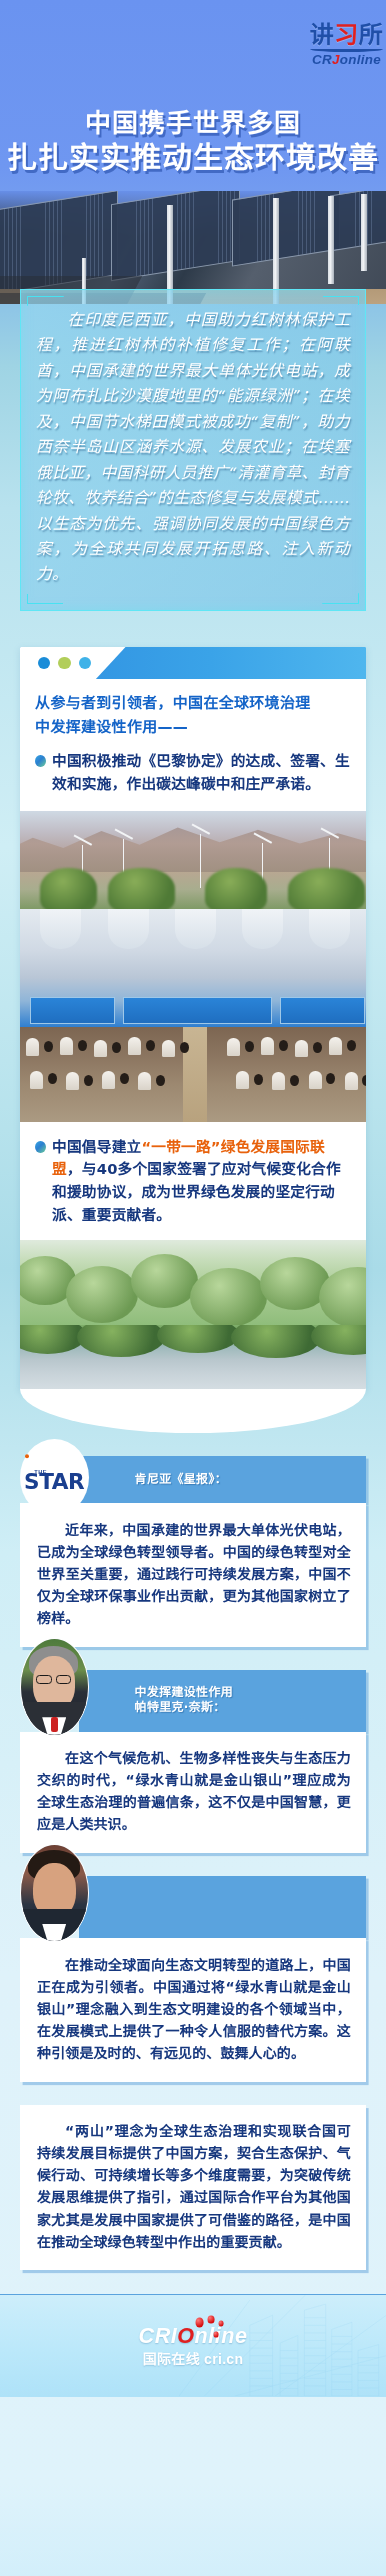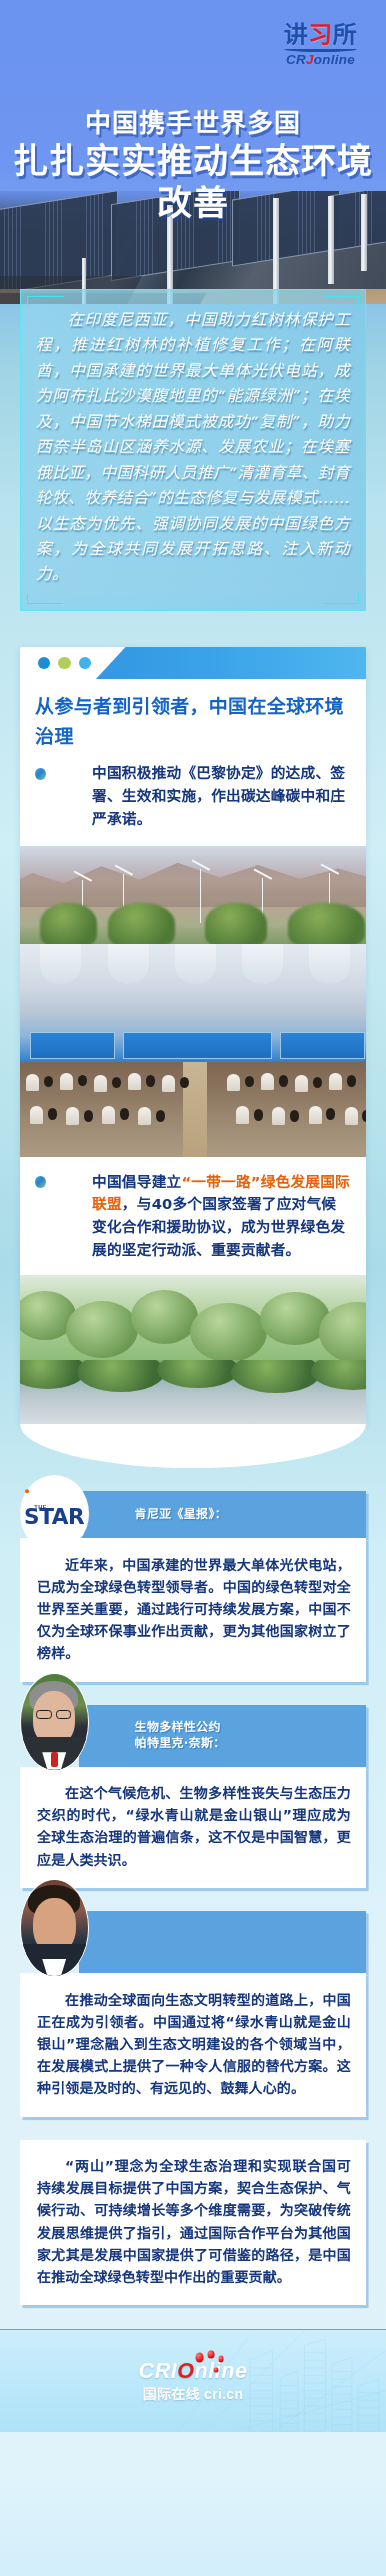--- a/index.html
+++ b/index.html
@@ -30,21 +30,21 @@
 
   
   .hero {
     position: relative;
     height: 304px;
     background: linear-gradient(180deg, #6a93f0 0%, #6f97f1 55%, #7aa4ee 78%, #8ab9e9 100%);
     overflow: hidden;
   }
   .logo-cri {
     position: absolute;
-    top: 23px; right: 28px;
+    top: 23px; right: 2px;
     width: 75px; text-align: center;
     line-height: 1;
   }
   .logo-cri .jiangxisuo {
     font-size: 24px; font-weight: bold; letter-spacing: 0.5px;
     color: #1f4fa8; font-family: "DejaVu Serif", serif;
     text-shadow: 0 0.5px 0 rgba(255,255,255,.25);
   }
   .logo-cri .jiangxisuo .red { color: #e02020; }
   .logo-cri .underline {
@@ -65,21 +65,21 @@
   }
   .hero-title .line {
     display: block;
     font-family: "DejaVu Sans", sans-serif;
     font-weight: bold;
     color: #ffffff;
     letter-spacing: 1px;
     text-shadow: 2.1px 2.6px 0 rgba(30,70,160,.55);
   }
   .hero-title .l1 { font-size: 26px; line-height: 1.22; }
-  .hero-title .l2 { font-size: 35px; line-height: 1.22; }
+  .hero-title .l2 { font-size: 30px; line-height: 1.22; }
 
   
   .hero-photo {
     position: absolute;
     left: 0; right: 0; top: 191px; height: 206px;
     background:
       linear-gradient(180deg, rgba(106,147,240,.95) 0%, rgba(106,147,240,0) 22%),
       linear-gradient(118deg, #2a3542 0%, #404e5d 18%, #55657a 32%, #2d3a49 46%, #555f6d 60%, #39424f 100%);
     overflow: hidden;
   }
@@ -160,40 +160,39 @@
     background: #ffffff;
     clip-path: polygon(0 0, 100% 0, 72% 100%, 0 100%);
   }
   .wc-dots { position: absolute; left: 18px; top: 9.8px; display: flex; gap: 8.2px; }
   .wc-dots i { display: block; width: 12.4px; height: 12.4px; border-radius: 50%; }
 
   .wc-body { padding: 13.4px 15.5px 15.5px; }
   .wc-heading {
     font-family: "DejaVu Sans", sans-serif;
     font-weight: bold;
-    font-size: 19px;
+    font-size: 15px;
     line-height: 1.55;
     color: #1464c8;
     letter-spacing: 0.3px;
   }
   .bullet-row { display: flex; gap: 6.2px; margin-top: 11.3px; align-items: flex-start; }
   .bullet {
     flex: none;
     width: 10.8px; height: 12px; margin-top: 5.2px;
     border-radius: 50%;
     background: linear-gradient(135deg, #3aa9e4, #2b7fd0 45%, #6fcf97);
   }
   .bullet-text {
     font-family: "DejaVu Sans", sans-serif;
     font-weight: bold;
     font-size: 14.7px;
     line-height: 1.55;
     color: #16377e;
     letter-spacing: 0.2px;
-    margin-left: 40px;
   }
   .bullet-text .accent { color: #e8620c; }
 
   .wc-photo { height: 98px; position: relative; overflow: hidden; }
   .ph-wind {
     background:
       linear-gradient(180deg, #cfd9e4 0%, #c0bcc4 22%, #b39f9a 46%, #b8a792 62%, #a8ad8e 80%, #7f9a66 100%);
   }
   .ph-wind .mtn {
     position: absolute; bottom: 38%; left: -5%; right: -5%; height: 58%;
@@ -442,20 +441,21 @@
       <div class="wc-tab-white"></div>
       <div class="wc-dots">
         <i style="background:#1a8cd8"></i>
         <i style="background:#b2ce5a"></i>
         <i style="background:#3fb2e8"></i>
       </div>
     </div>
 
     <div class="wc-body">
       <div class="wc-heading">从参与者到引领者，中国在全球环境治理</div>
+      <div class="wc-heading">中发挥建设性作用——</div>
 
       <div class="bullet-row">
         <span class="bullet"></span>
         <span class="bullet-text">中国积极推动《巴黎协定》的达成、签署、生效和实施，作出碳达峰碳中和庄严承诺。</span>
       </div>
     </div>
 
     <div class="wc-photo ph-wind">
       <div class="mtn"></div>
       <div class="turb" style="left:62px; height:43px;"></div>
@@ -568,21 +568,21 @@
           <div class="hair" style="left:8.2px; top:7.2px; width:49px; height:32px; background:#8e8e8e;"></div>
           <div class="skin" style="left:12.4px; top:17.5px; width:42px; height:54px; background:#dfb79c; border-radius:46% 46% 42% 42%;"></div>
           <div class="glasses" style="left:15.5px; top:36px; width:15.5px;"></div>
           <div class="glasses" style="left:35px; top:36px; width:15.5px;"></div>
           <div class="suit" style="background:#2b2f36;"></div>
           <div class="shirt" style="left:21.6px;"></div>
           <div class="tie" style="left:30px; bottom:3.1px;"></div>
         </div>
       </div>
       <div class="q-title">
-        <div>生物多样性公约</div>
+        <div>中发挥建设性作用</div>
         <div>帕特里克·奈斯：</div>
       </div>
     </div>
     <div class="q-body">
       <p>在这个气候危机、生物多样性丧失与生态压力交织的时代，“绿水青山就是金山银山”理应成为全球生态治理的普遍信条，这不仅是中国智慧，更应是人类共识。</p>
     </div>
   </div>
 
   <div class="quote">
     <div class="q-tabwrap tall">

